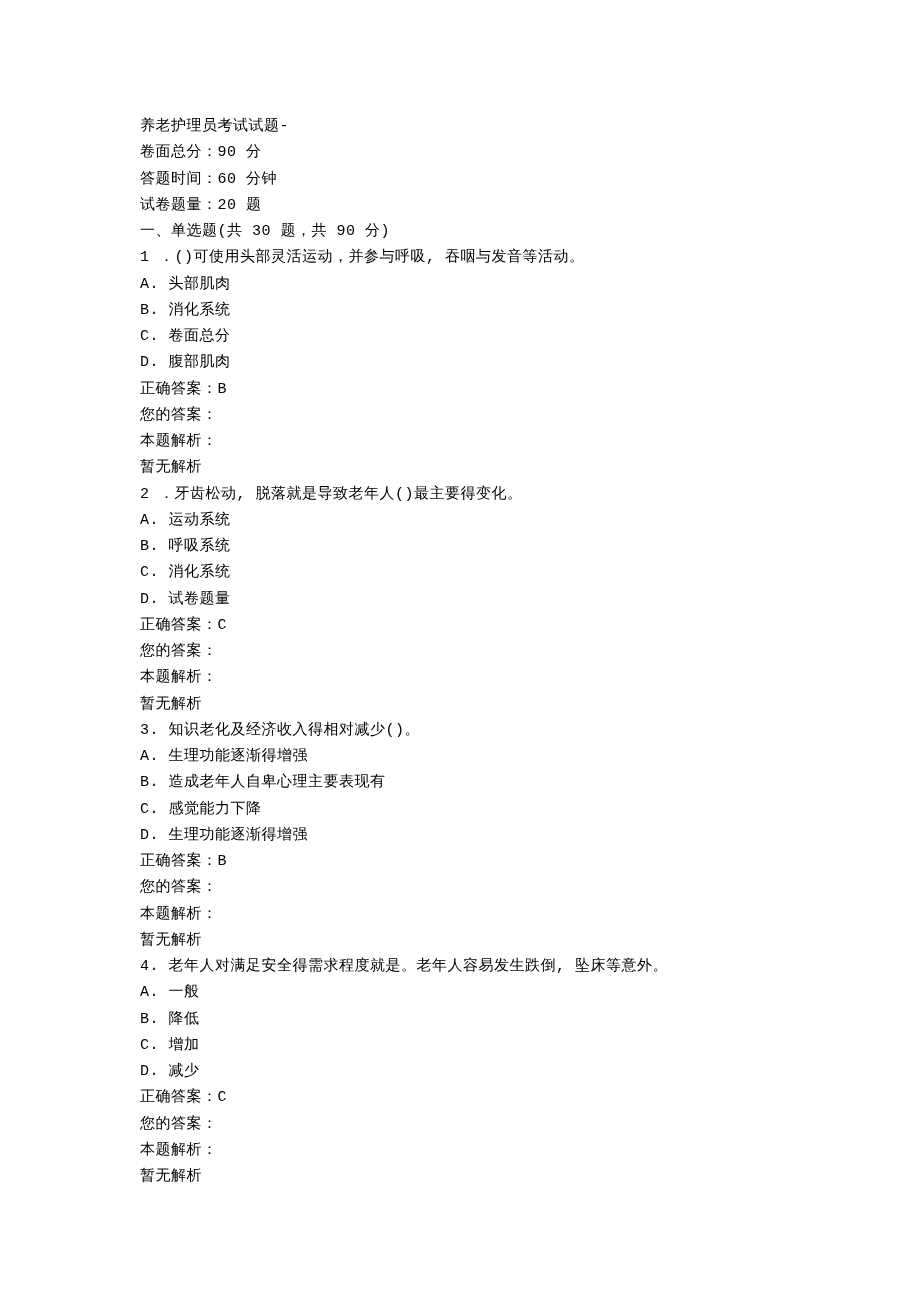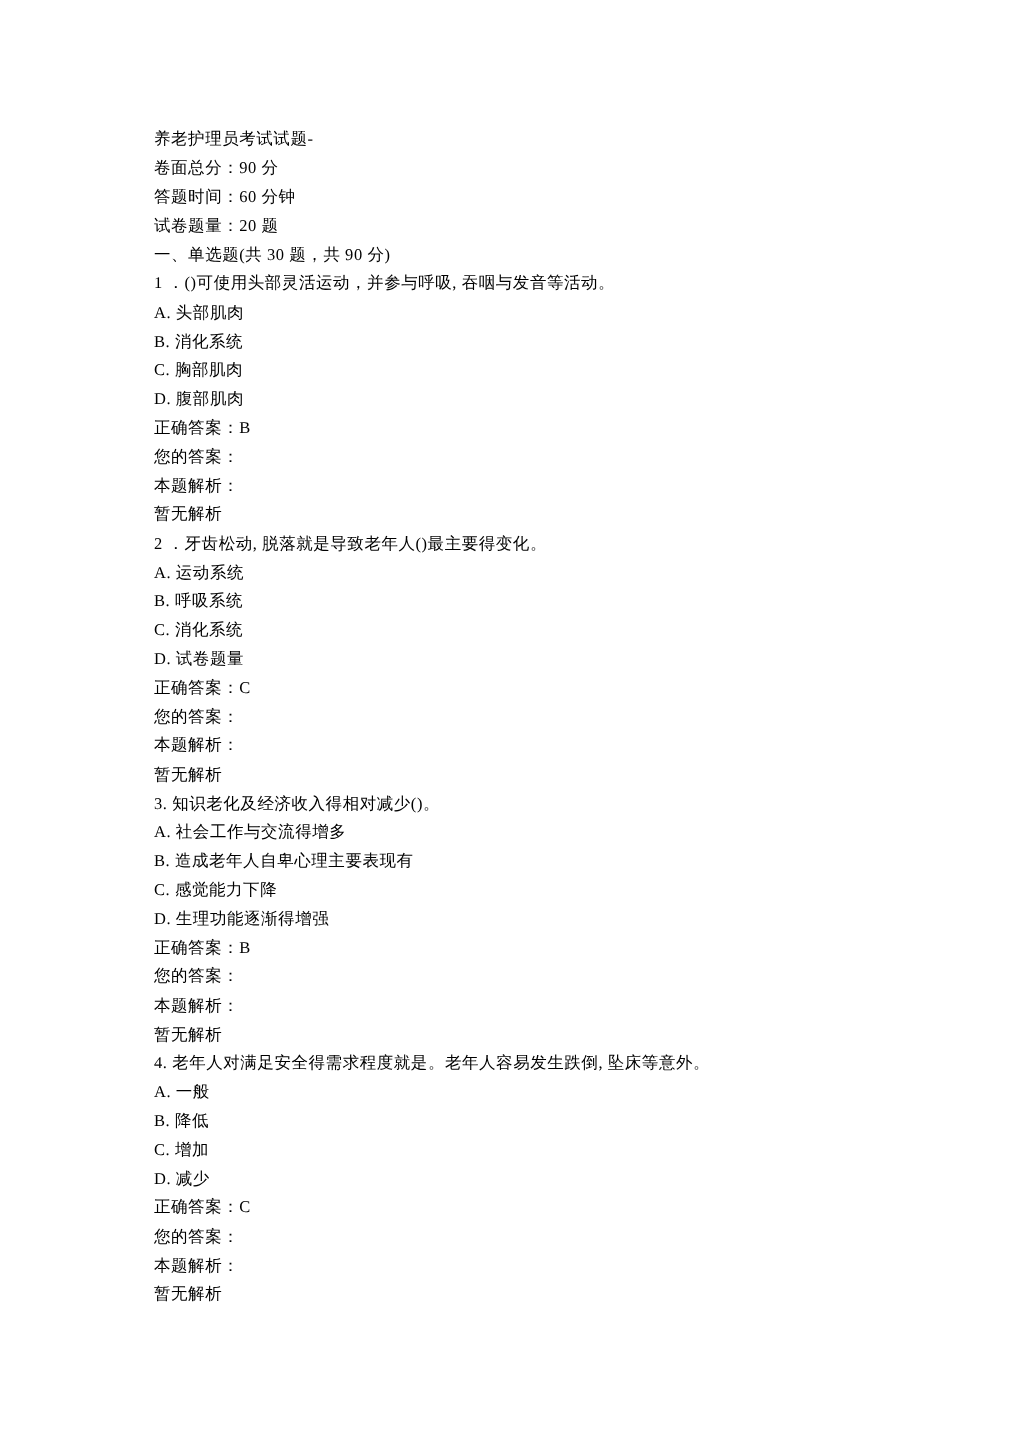--- a/index.html
+++ b/index.html
@@ -1,18 +1,19 @@
 <!DOCTYPE html>
 <html><head>
   <meta charset="utf-8">
   <style>
     * {
       margin: 0;
       padding: 0;
       box-sizing: border-box;
+      font-family: Liberation Mono, monospace;
     }
     body {
       width: 920px;
       height: 1301px;
       background: #ffffff;
       font-family: "SimSun", "宋体", serif;
       font-size: 15px;
       color: #000000;
       line-height: 1.75;
       padding-top: 114px;
@@ -29,39 +30,39 @@
 
 <div class="line">养老护理员考试试题-</div>
 <div class="line">卷面总分：90 分</div>
 <div class="line">答题时间：60 分钟</div>
 <div class="line">试卷题量：20 题</div>
 <div class="line">一、单选题(共 30 题，共 90 分)</div>
 
 <div class="line"><span>1 ．</span><span>()可使用头部灵活运动，并参与呼吸, 吞咽与发音等活动。</span></div>
 <div class="line">A. 头部肌肉</div>
 <div class="line">B. 消化系统</div>
-<div class="line">C. 胸部肌肉</div>
+<div class="line">C. 卷面总分</div>
 <div class="line">D. 腹部肌肉</div>
 <div class="line">正确答案：B</div>
 <div class="line">您的答案：</div>
 <div class="line">本题解析：</div>
 <div class="line">暂无解析</div>
 
 <div class="line"><span>2 ．</span><span>牙齿松动, 脱落就是导致老年人()最主要得变化。</span></div>
 <div class="line">A. 运动系统</div>
 <div class="line">B. 呼吸系统</div>
 <div class="line">C. 消化系统</div>
 <div class="line">D. 试卷题量</div>
 <div class="line">正确答案：C</div>
 <div class="line">您的答案：</div>
 <div class="line">本题解析：</div>
 <div class="line">暂无解析</div>
 
 <div class="line"><span>3. </span><span>知识老化及经济收入得相对减少()。</span></div>
-<div class="line">A. 社会工作与交流得增多</div>
+<div class="line">A. 生理功能逐渐得增强</div>
 <div class="line">B. 造成老年人自卑心理主要表现有</div>
 <div class="line">C. 感觉能力下降</div>
 <div class="line">D. 生理功能逐渐得增强</div>
 <div class="line">正确答案：B</div>
 <div class="line">您的答案：</div>
 <div class="line">本题解析：</div>
 <div class="line">暂无解析</div>
 
 <div class="line"><span>4. </span><span>老年人对满足安全得需求程度就是。老年人容易发生跌倒, 坠床等意外。</span></div>
 <div class="line">A. 一般</div>

